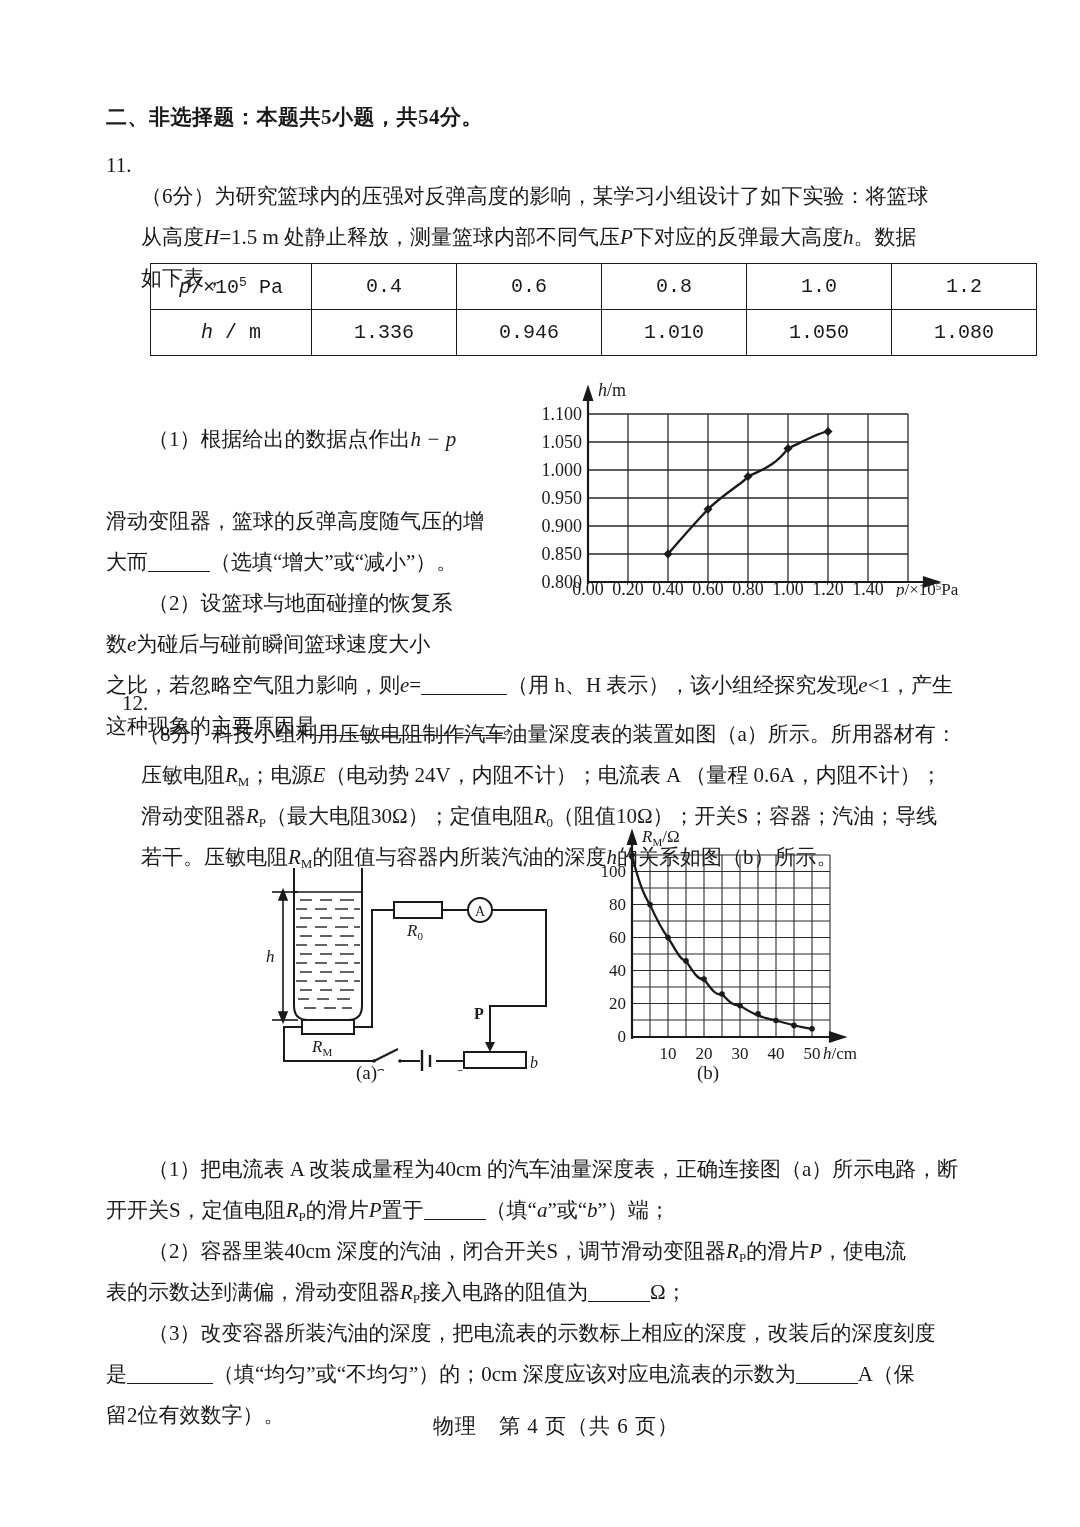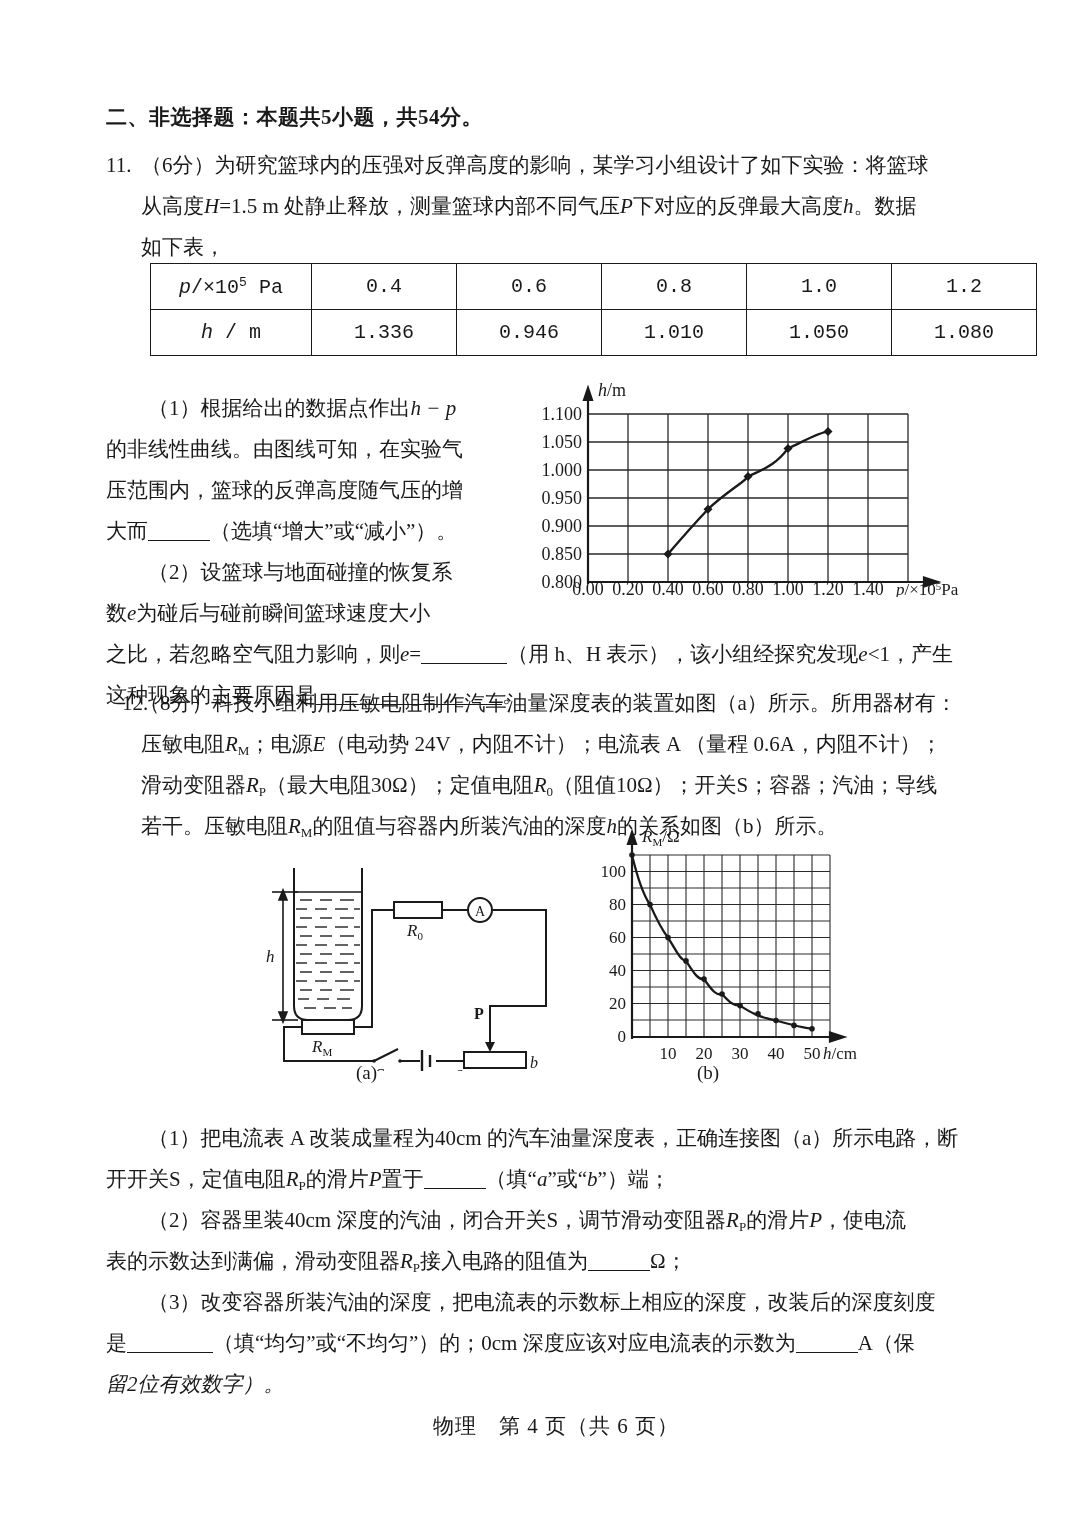--- a/index.html
+++ b/index.html
@@ -32,20 +32,21 @@
   .qnum {
     position: absolute;
     font-size: 21px;
     line-height: 41px;
   }
   .ptext {
     position: absolute;
     font-size: 21px;
     line-height: 41px;
     white-space: nowrap;
+    margin-top: 31px;
   }
   .it { font-style: italic; }
   .sub { font-size: 13px; vertical-align: -0.28em; font-style: normal;}
   .sup { font-size: 13px; vertical-align: 0.52em; font-style: normal;}
   .blank {
     display: inline-block;
     border-bottom: 1.6px solid #1a1a1a;
     vertical-align: -3px;
   }
   .b-sm { width: 62px; }
@@ -125,22 +126,21 @@
       <td class="val">1.010</td>
       <td class="val">1.050</td>
       <td class="val">1.080</td>
     </tr>
   </tbody>
     </table>
 
   <div class="ptext" style="left:132px; top:388px;">
     <span>（1）根据给出的数据点作出</span><span class="it">h − p</span>
   </div>
-  <div class="ptext" style="left:90px; top:429px;">的非线性曲线。由图线可知，在实验气</div>
-  <div class="ptext" style="left:90px; top:470px;">压范围内，篮球的反弹高度随气压的增</div>
+  <div class="ptext" style="left:90px; top:470px;">滑动变阻器，篮球的反弹高度随气压的增</div>
   <div class="ptext" style="left:90px; top:511px;">
     <span>大而</span><span class="blank b-sm"></span><span>（选填“增大”或“减小”）。</span>
   </div>
 
   <div class="ptext" style="left:132px; top:552px;">（2）设篮球与地面碰撞的恢复系</div>
   <div class="ptext" style="left:90px; top:593px;">
     <span>数</span><span class="it">e</span><span>为碰后与碰前瞬间篮球速度大小</span>
   </div>
   <div class="ptext" style="left:90px; top:634px;">
     <span>之比，若忽略空气阻力影响，则</span><span class="it">e</span><span>=</span><span class="blank b-md"></span><span>（用 h、H 表示），该小组经探究发现</span><span class="it">e</span><span>&lt;1，产生</span>
@@ -423,17 +423,17 @@
     <span>（2）容器里装40cm 深度的汽油，闭合开关S，调节滑动变阻器</span><span class="it">R</span><span class="sub">P</span><span>的滑片</span><span class="it">P</span><span>，使电流</span>
   </div>
   <div class="ptext" style="left:90px; top:1241px;">
     <span>表的示数达到满偏，滑动变阻器</span><span class="it">R</span><span class="sub">P</span><span>接入电路的阻值为</span><span class="blank b-sm"></span><span>Ω；</span>
   </div>
 
   <div class="ptext" style="left:132px; top:1282px;">（3）改变容器所装汽油的深度，把电流表的示数标上相应的深度，改装后的深度刻度</div>
   <div class="ptext" style="left:90px; top:1323px;">
     <span>是</span><span class="blank b-md"></span><span>（填“均匀”或“不均匀”）的；0cm 深度应该对应电流表的示数为</span><span class="blank b-sm"></span><span>A（保</span>
   </div>
-  <div class="ptext" style="left:90px; top:1364px;font-style:italic;">留2位有效数字）。</div>
+  <div class="ptext" style="left:90px; top:1364px;">留2位有效数字）。</div>
 
   <div class="footer">物理　第 4 页（共 6 页）</div>
 
 </div>
 
 </body></html>

